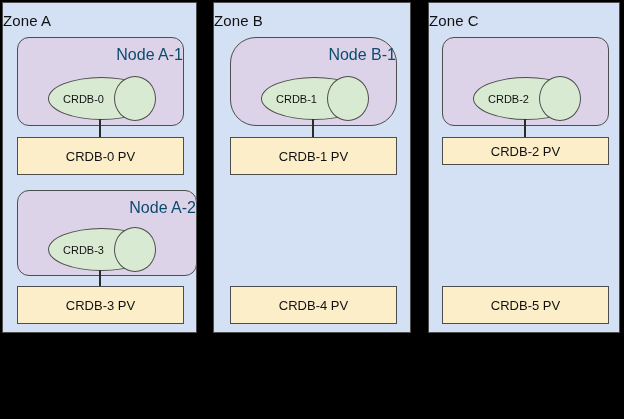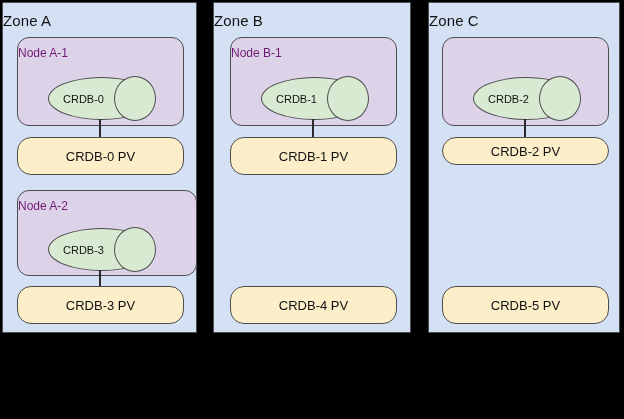--- a/index.html
+++ b/index.html
@@ -35,23 +35,23 @@
     background: #ddd3e9;
     border: 1px solid #4d4d4d;
     border-radius: 12px;
     box-sizing: border-box;
   }
   .node-title {
     position: absolute;
     left: 0;
     right: 0;
     top: 8px;
-    text-align: left;
-    font-size: 12px;
-    color: #701a75;
+    text-align: right;
+    font-size: 16px;
+    color: #0c4a6e;
   }
   .cylinder {
     position: absolute;
     box-sizing: border-box;
   }
   .cyl-body {
     position: absolute;
     left: 0;
     top: 0;
     width: 100%;
@@ -80,21 +80,21 @@
     transform: translateY(-50%);
     text-align: center;
     font-size: 11px;
     color: #111111;
     z-index: 3;
   }
   .pv {
     position: absolute;
     background: #fdeeca;
     border: 1px solid #4d4d4d;
-    border-radius: 14px;
+    border-radius: 0;
     box-sizing: border-box;
     display: flex;
     align-items: center;
     justify-content: center;
   }
   .pv-label {
     font-size: 13px;
     color: #111111;
   }
   .connector {
@@ -136,21 +136,21 @@
     <div class="connector" style="left:96px; top:267px; height:18px;"></div>
 
     <div class="pv" style="left:14px; top:283px; width:167px; height:38px;">
       <span class="pv-label">CRDB-3 PV</span>
     </div>
   </div>
 
   <div class="zone" style="left:213px; top:2px; width:198px; height:331px;">
     <div class="zone-title">Zone B</div>
 
-    <div class="node" style="left:16px; top:34px; width:167px; height:89px;">
+    <div class="node" style="left:16px; top:34px; width:167px; height:89px;border-radius:26px;">
       <div class="node-title">Node B-1</div>
       <div class="cylinder" style="left:30px; top:39px; width:107px; height:43px;">
         <div class="cyl-body"></div>
         <div class="cyl-cap"></div>
         <div class="cyl-label">CRDB-1</div>
       </div>
     </div>
     <div class="connector" style="left:98px; top:116px; height:20px;"></div>
 
     <div class="pv" style="left:16px; top:134px; width:167px; height:38px;">

